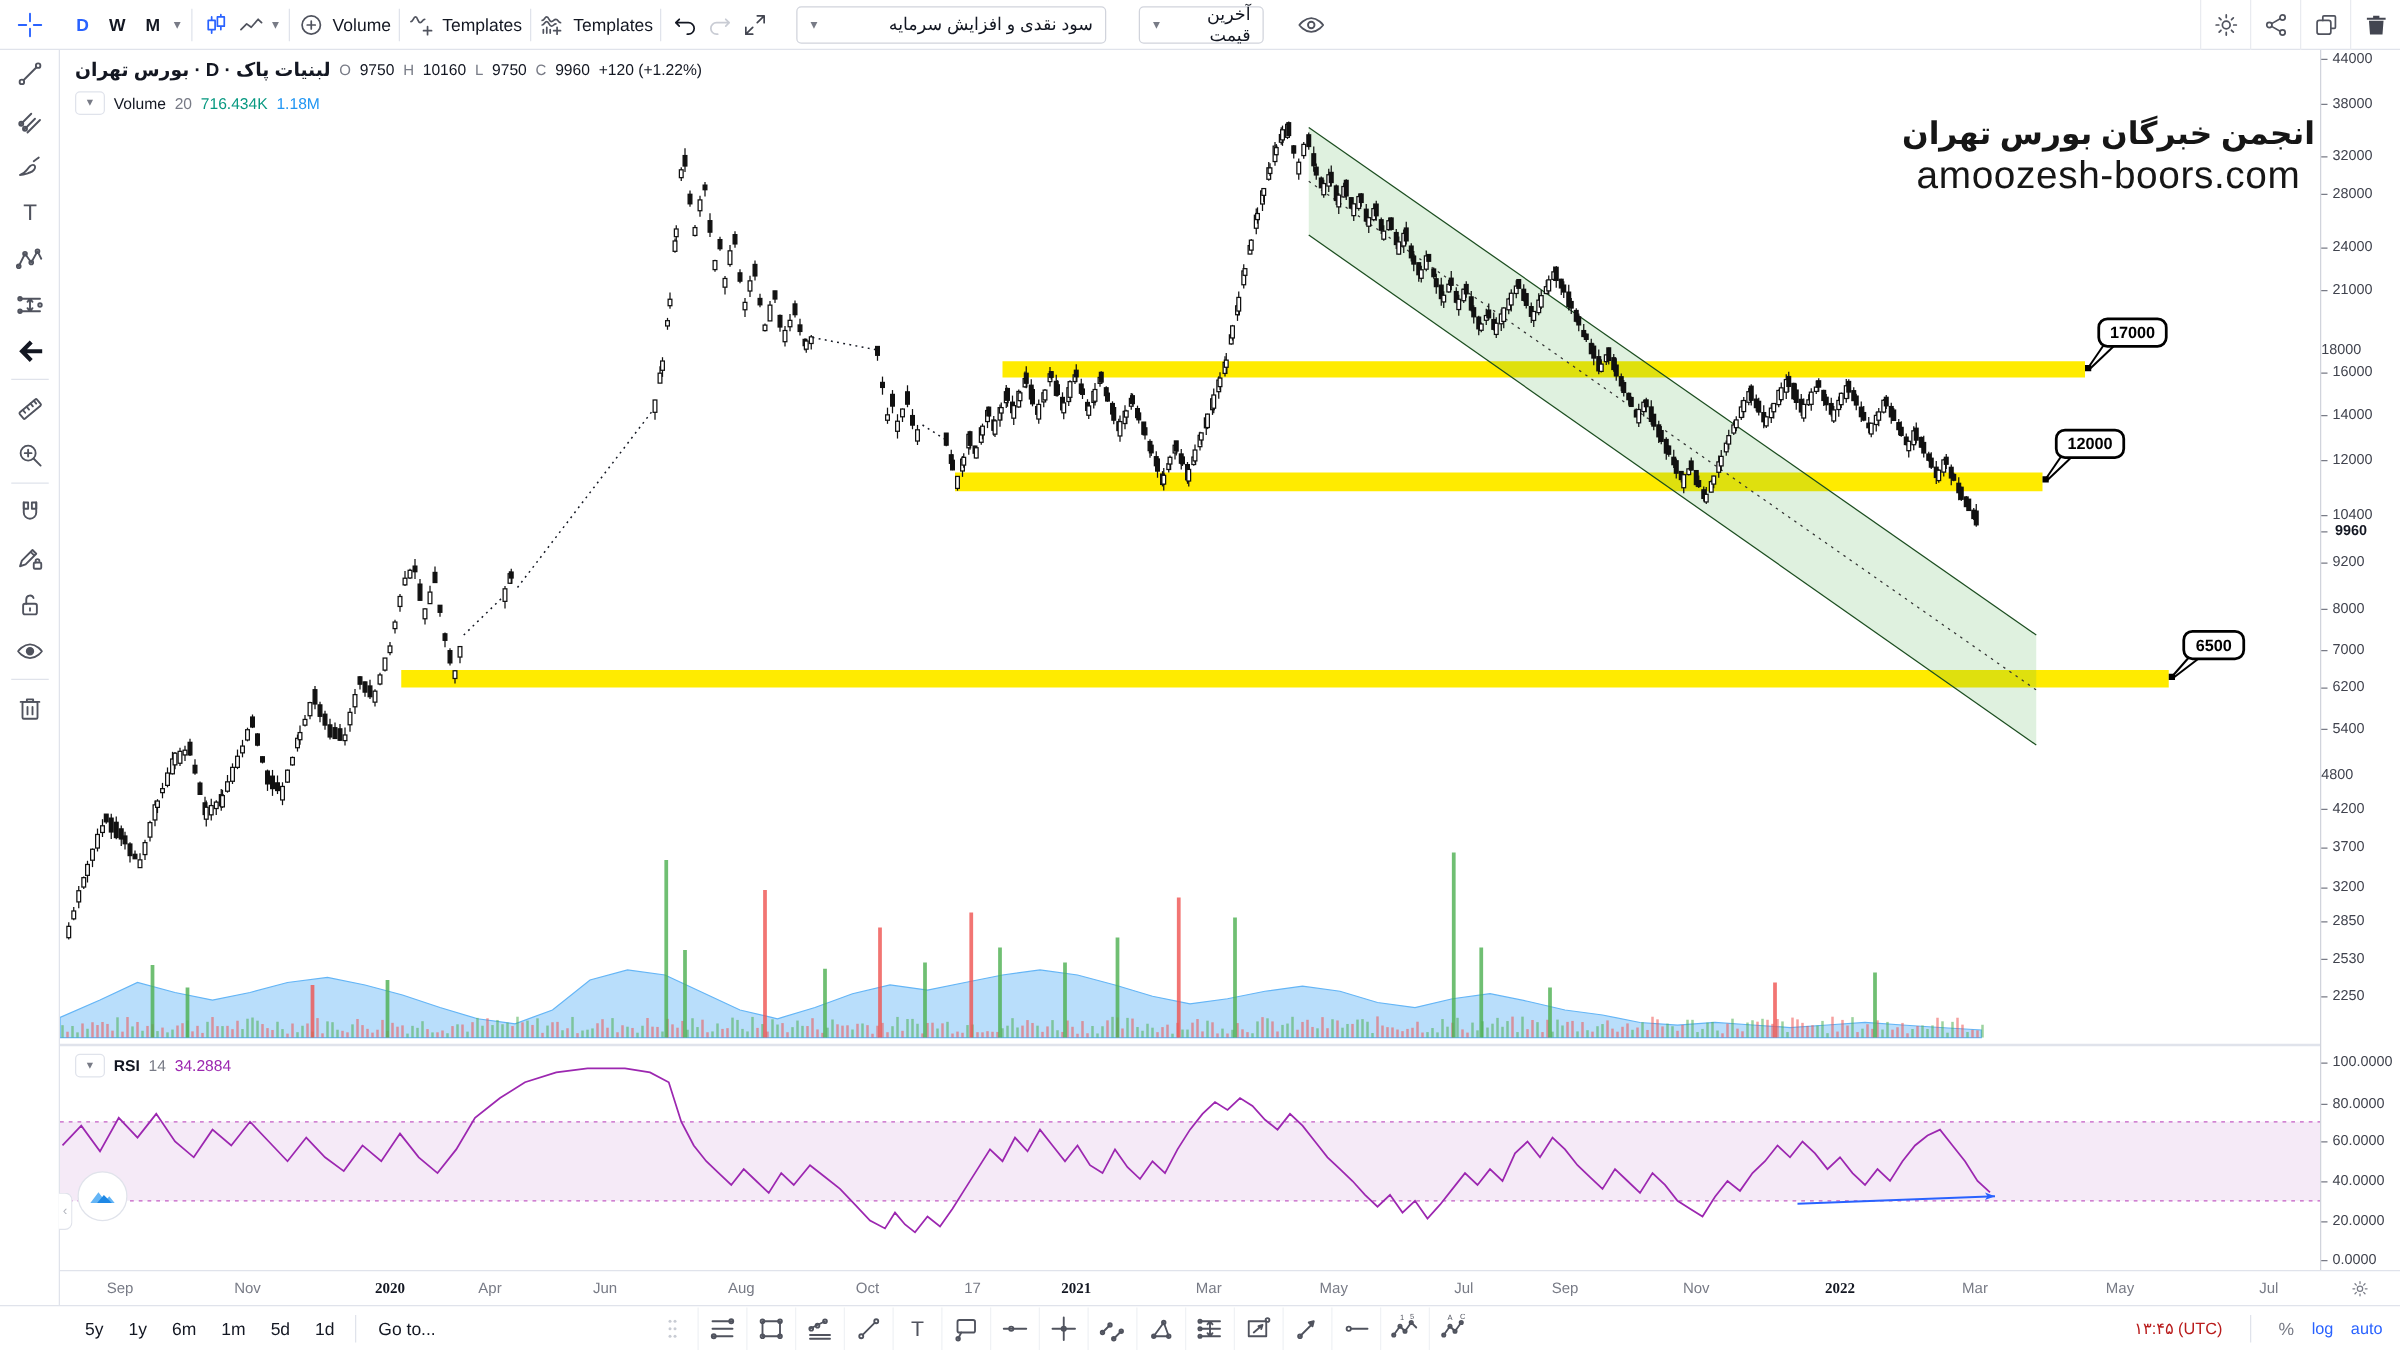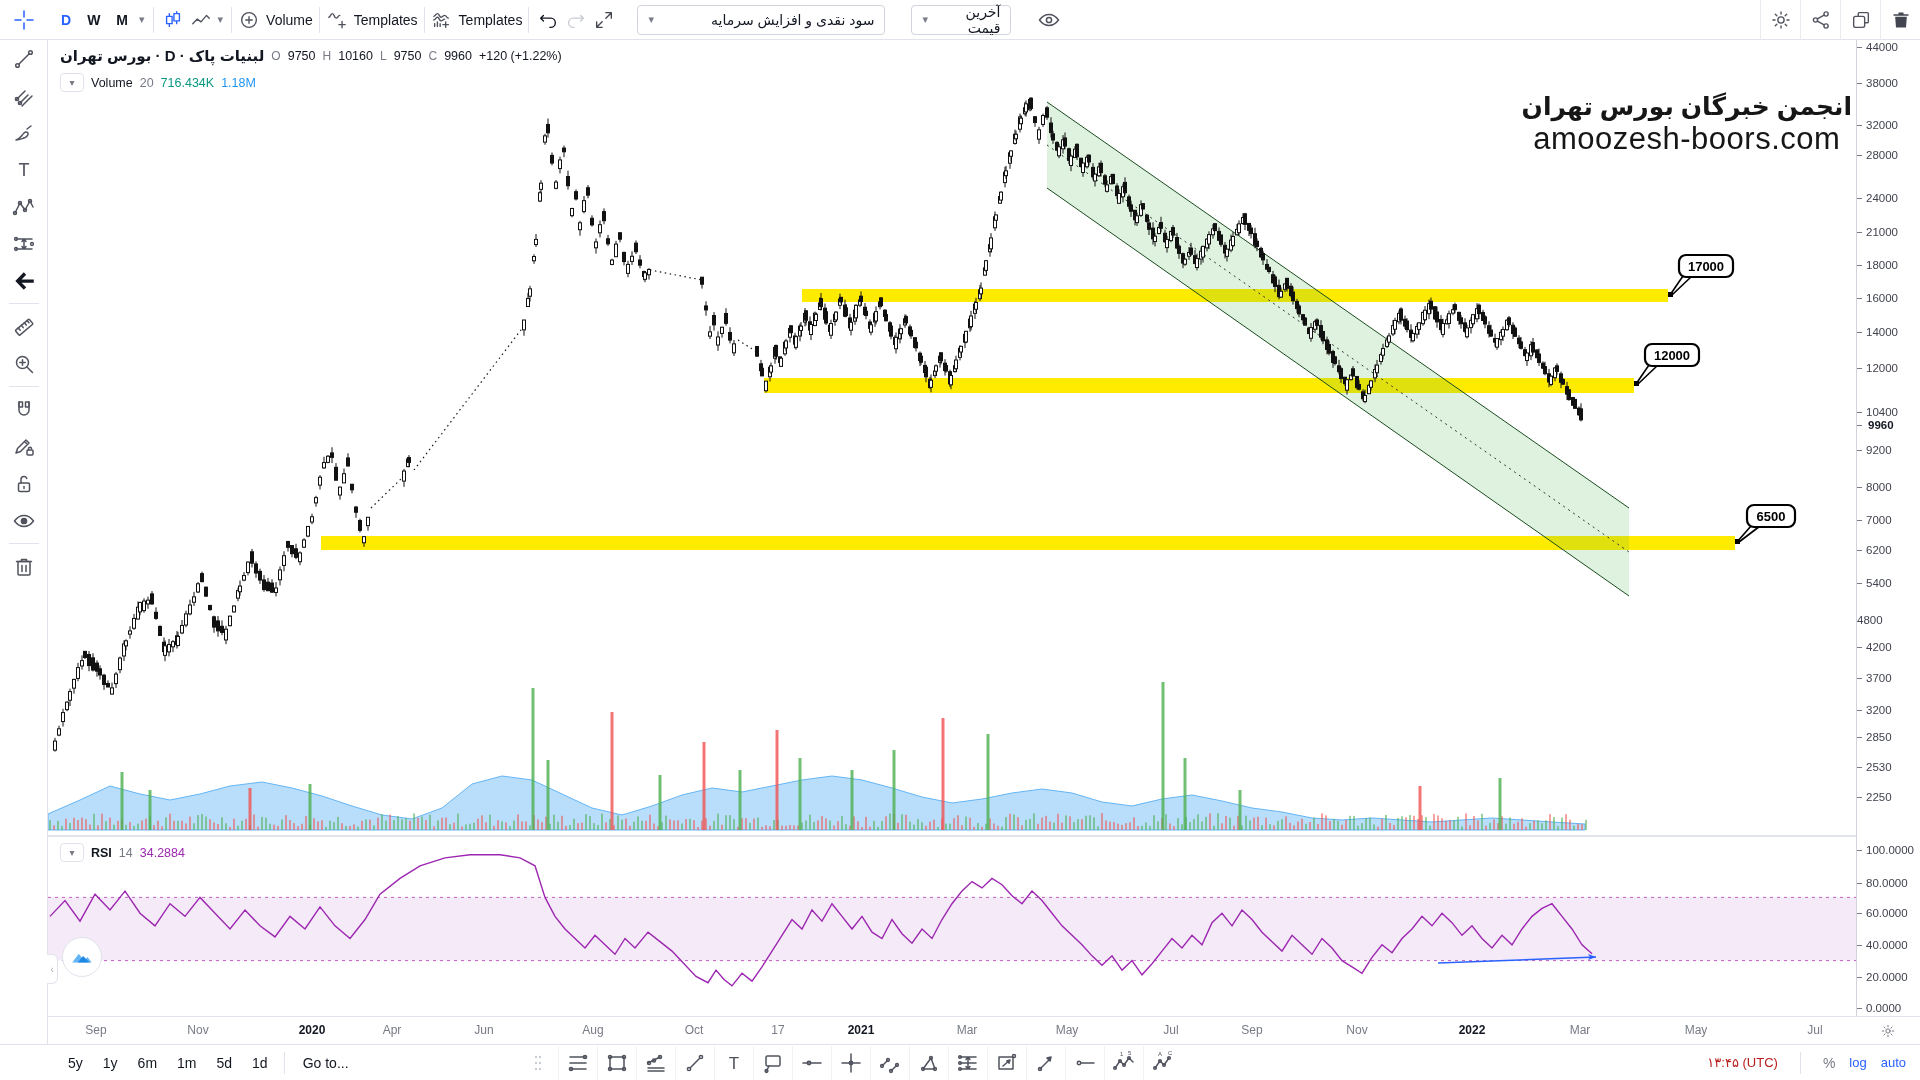--- a/index.html
+++ b/index.html
@@ -71,21 +71,21 @@
                 border-left:1px solid #d1d4dc; background:#fff; z-index:8; }
   .tick { position:absolute; left:0; display:flex; align-items:center; gap:4px; height:14px; }
   .tick .dash { width:5px; height:1px; background:#787b86; }
   .tick .tl { font-size:11.5px; color:#40434e; }
   .tick.current .tl { font-weight:700; color:#131722; background:#fff; padding:1px 2px; }
 
   
   #time-axis { position:absolute; left:48px; top:1016px; width:1808px; height:28px;
                border-top:1px solid #e0e3eb; background:#fff; z-index:8; }
   .t-label { position:absolute; top:6px; font-size:12px; color:#787b86; transform:translateX(-50%); }
-  .t-label.year { color:#131722; font-weight:700; }
+  .t-label.year { color:#131722; font-weight:700;font-family:Liberation Serif, serif; }
   #axis-corner { position:absolute; left:1856px; top:1016px; width:64px; height:28px; border-top:1px solid #e0e3eb;
                  display:flex; align-items:center; justify-content:center; background:#fff; z-index:9; cursor:pointer;}
 
   
   #bottombar { position:absolute; left:0; top:1044px; width:1920px; height:36px; background:#fff;
                border-top:1px solid #e0e3eb; display:flex; align-items:center; z-index:30; }
   #ranges { display:flex; align-items:center; gap:4px; padding-left:60px; }
   .rng { font-size:14px; color:#131722; padding:4px 8px; border-radius:4px; cursor:pointer; }
   #goto { font-size:14px; color:#131722; padding:4px 10px; cursor:pointer; }
   .bb-sep { width:1px; height:22px; background:#e0e3eb; margin:0 8px; }
@@ -1678,21 +1678,21 @@
         <span class="tl">28000</span>
       </div>
       <div class="tick" style="top: 151px;">
         <span class="dash"></span>
         <span class="tl">24000</span>
       </div>
       <div class="tick" style="top: 185px;">
         <span class="dash"></span>
         <span class="tl">21000</span>
       </div>
-      <div class="tick" style="top: 218px;">
+      <div class="tick" style="top: 230px; flex-direction: column;">
         <span class="dash"></span>
         <span class="tl">18000</span>
       </div>
       <div class="tick" style="top: 251px;">
         <span class="dash"></span>
         <span class="tl">16000</span>
       </div>
       <div class="tick" style="top: 285px;">
         <span class="dash"></span>
         <span class="tl">14000</span>

